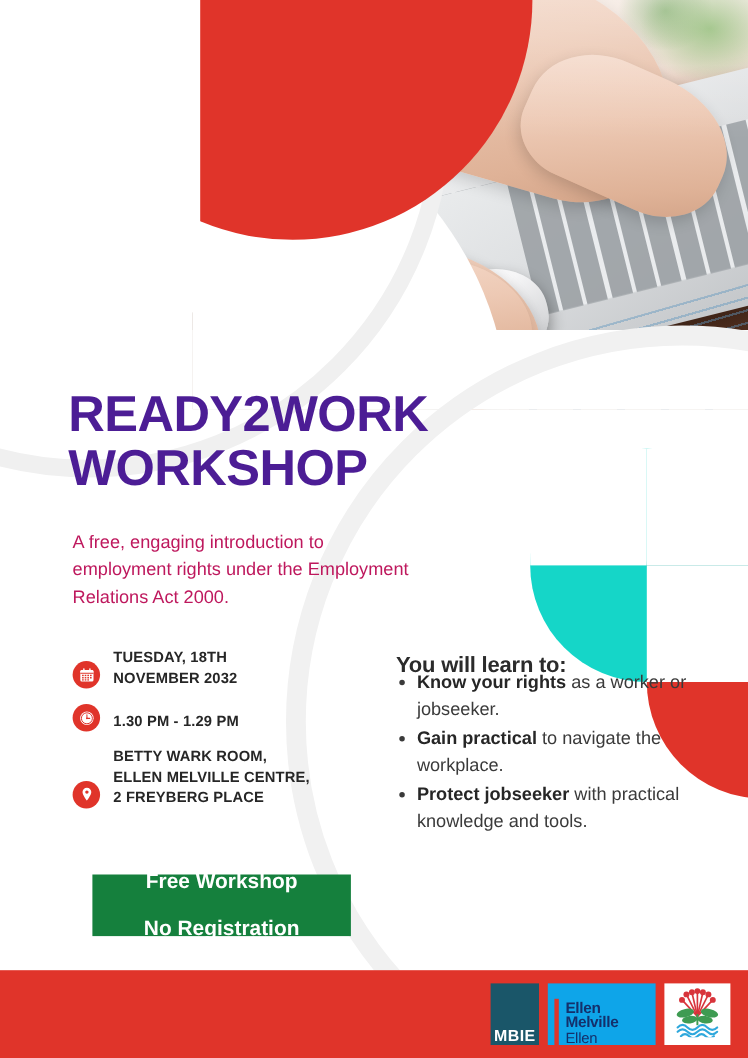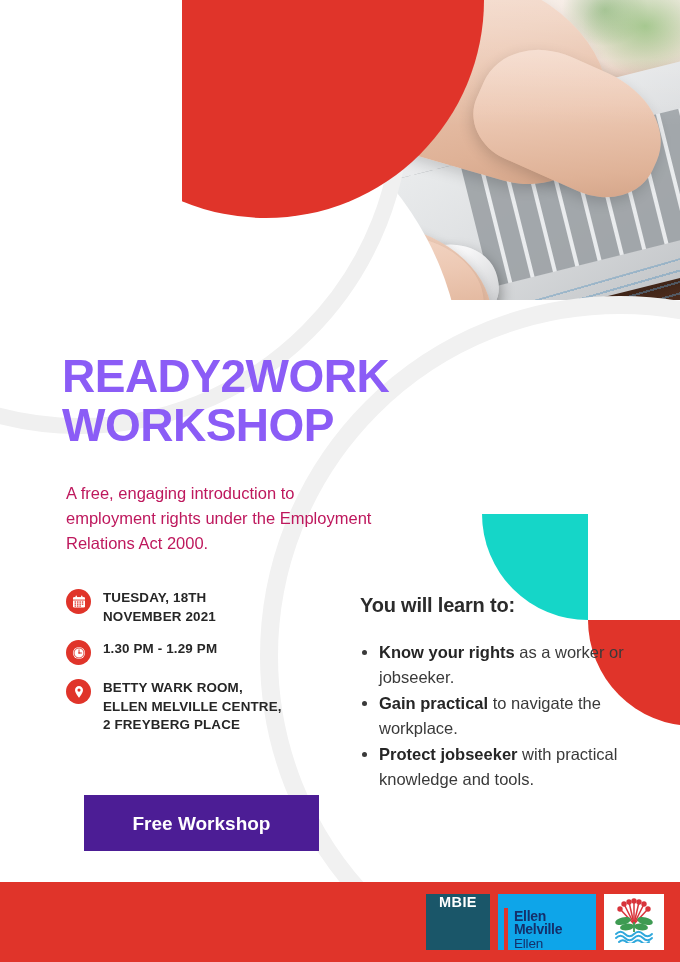--- a/index.html
+++ b/index.html
@@ -192,84 +192,84 @@
   }
   .red-r1-cut{ position:absolute;left:588px;top:514px;width:106px;height:106px;background:#ffffff;}
 
   
   .title{
     position:absolute;left:62px;top:352px;
     width:420px;
     font-size:46px;line-height:49px;
     font-weight:bold;
     letter-spacing:-.5px;
-    color:#8b5cf6;
+    color:#4c1d95;
   }
   .subtitle{
     position:absolute;left:66px;top:481px;
     width:310px;
     font-size:16.5px;line-height:25px;
     color:#be185d;
   }
 
   
   .details{position:absolute;left:66px;top:589px;width:270px;}
-  .detail-row{display:flex;align-items:flex-start;margin-bottom:14px;}
+  .detail-row{display:flex;align-items:flex-end;margin-bottom:14px;}
   .detail-icon{
     flex:0 0 auto;
     width:25px;height:25px;border-radius:50%;
     background:#E0342A;
     margin-right:12px;
     display:flex;align-items:center;justify-content:center;
   }
   .detail-icon svg{display:block;}
   .detail-text{
     font-size:13.4px;line-height:18.5px;
     font-weight:bold;color:#262626;
     letter-spacing:.15px;
   }
 
   .cta{
     position:absolute;left:84px;top:795px;
     width:235px;height:56px;
-    background:#4c1d95;
+    background:#15803d;
     color:#ffffff;
     display:flex;flex-direction:column;
     align-items:center;justify-content:center;
     font-size:19px;line-height:23px;font-weight:bold;gap:20px;
   }
 
   .learn-head{
     position:absolute;left:360px;top:594px;
     font-size:20px;font-weight:bold;color:#2b2b2b;
     letter-spacing:-.2px;
   }
   .learn-list{
-    position:absolute;left:360px;top:640px;
+    position:absolute;left:360px;top:608px;
     width:285px;
     margin:0;padding:0 0 0 19px;
     font-size:16.5px;line-height:25px;
     color:#3a3a3a;
   }
   .learn-list li{margin-bottom:1px;}
   .learn-list b{color:#262626;}
 
   
   .footer{
     position:absolute;left:0;top:882px;
     width:680px;height:80px;
     background:#E0342A;
   }
   .logos{
     position:absolute;right:16px;top:12px;
     display:flex;align-items:stretch;gap:8px;height:56px;
   }
   .logo-mbie{
-    width:64px;background:#1A5669;
-    display:flex;align-items:flex-start;justify-content:center;
+    width:44px;background:#1A5669;
+    display:flex;align-items:flex-end;justify-content:center;
     color:#ffffff;font-weight:bold;font-size:14.5px;letter-spacing:.4px;
   }
   .logo-emc{
     width:92px;background:#0ea5e9;
     display:flex;align-items:flex-end;
     padding-left:6px;
   }
   .emc-bar{width:4px;height:42px;background:#E0342A;margin-right:6px;flex:0 0 auto;}
   .emc-text{line-height:13.5px;color:#14306B;}
   .emc-text .l1,.emc-text .l2{font-weight:bold;font-size:14px;letter-spacing:-.3px;display:block;}
@@ -342,21 +342,21 @@
             <rect x="7.4" y="8.5" width="1.5" height="1.3"></rect>
             <rect x="9.8" y="8.5" width="1.5" height="1.3"></rect>
             <rect x="2.6" y="10.5" width="1.5" height="1.2"></rect>
             <rect x="5" y="10.5" width="1.5" height="1.2"></rect>
             <rect x="7.4" y="10.5" width="1.5" height="1.2"></rect>
           </g>
         </svg>
       </span>
       <span class="detail-text">
         <span>TUESDAY, 18TH</span><br>
-        <span>NOVEMBER 2021</span>
+        <span>NOVEMBER 2032</span>
       </span>
     </div>
 
     <div class="detail-row">
       <span class="detail-icon">
         <svg width="14" height="14" viewBox="0 0 14 14">
           <circle cx="7" cy="7" r="6.1" fill="#fff"></circle>
           <circle cx="7" cy="7" r="5" fill="none" stroke="#E0342A" stroke-width="0.9"></circle>
           <rect x="6.55" y="3.3" width="0.95" height="4.1" rx=".45" fill="#E0342A"></rect>
           <rect x="6.8" y="6.6" width="3.3" height="0.95" rx=".45" fill="#E0342A"></rect>
@@ -376,20 +376,21 @@
       <span class="detail-text">
         <span>BETTY WARK ROOM,</span><br>
         <span>ELLEN MELVILLE CENTRE,</span><br>
         <span>2 FREYBERG PLACE</span>
       </span>
     </div>
   </div>
 
   <div class="cta">
     <span>Free Workshop</span>
+    <span>No Registration</span>
   </div>
 
   <div class="learn-head">You will learn to:</div>
   <ul class="learn-list">
     <li>
       <b>Know your rights</b><span> as a worker or jobseeker.</span>
     </li>
     <li>
       <b>Gain practical</b><span> to navigate the workplace.</span>
     </li>

